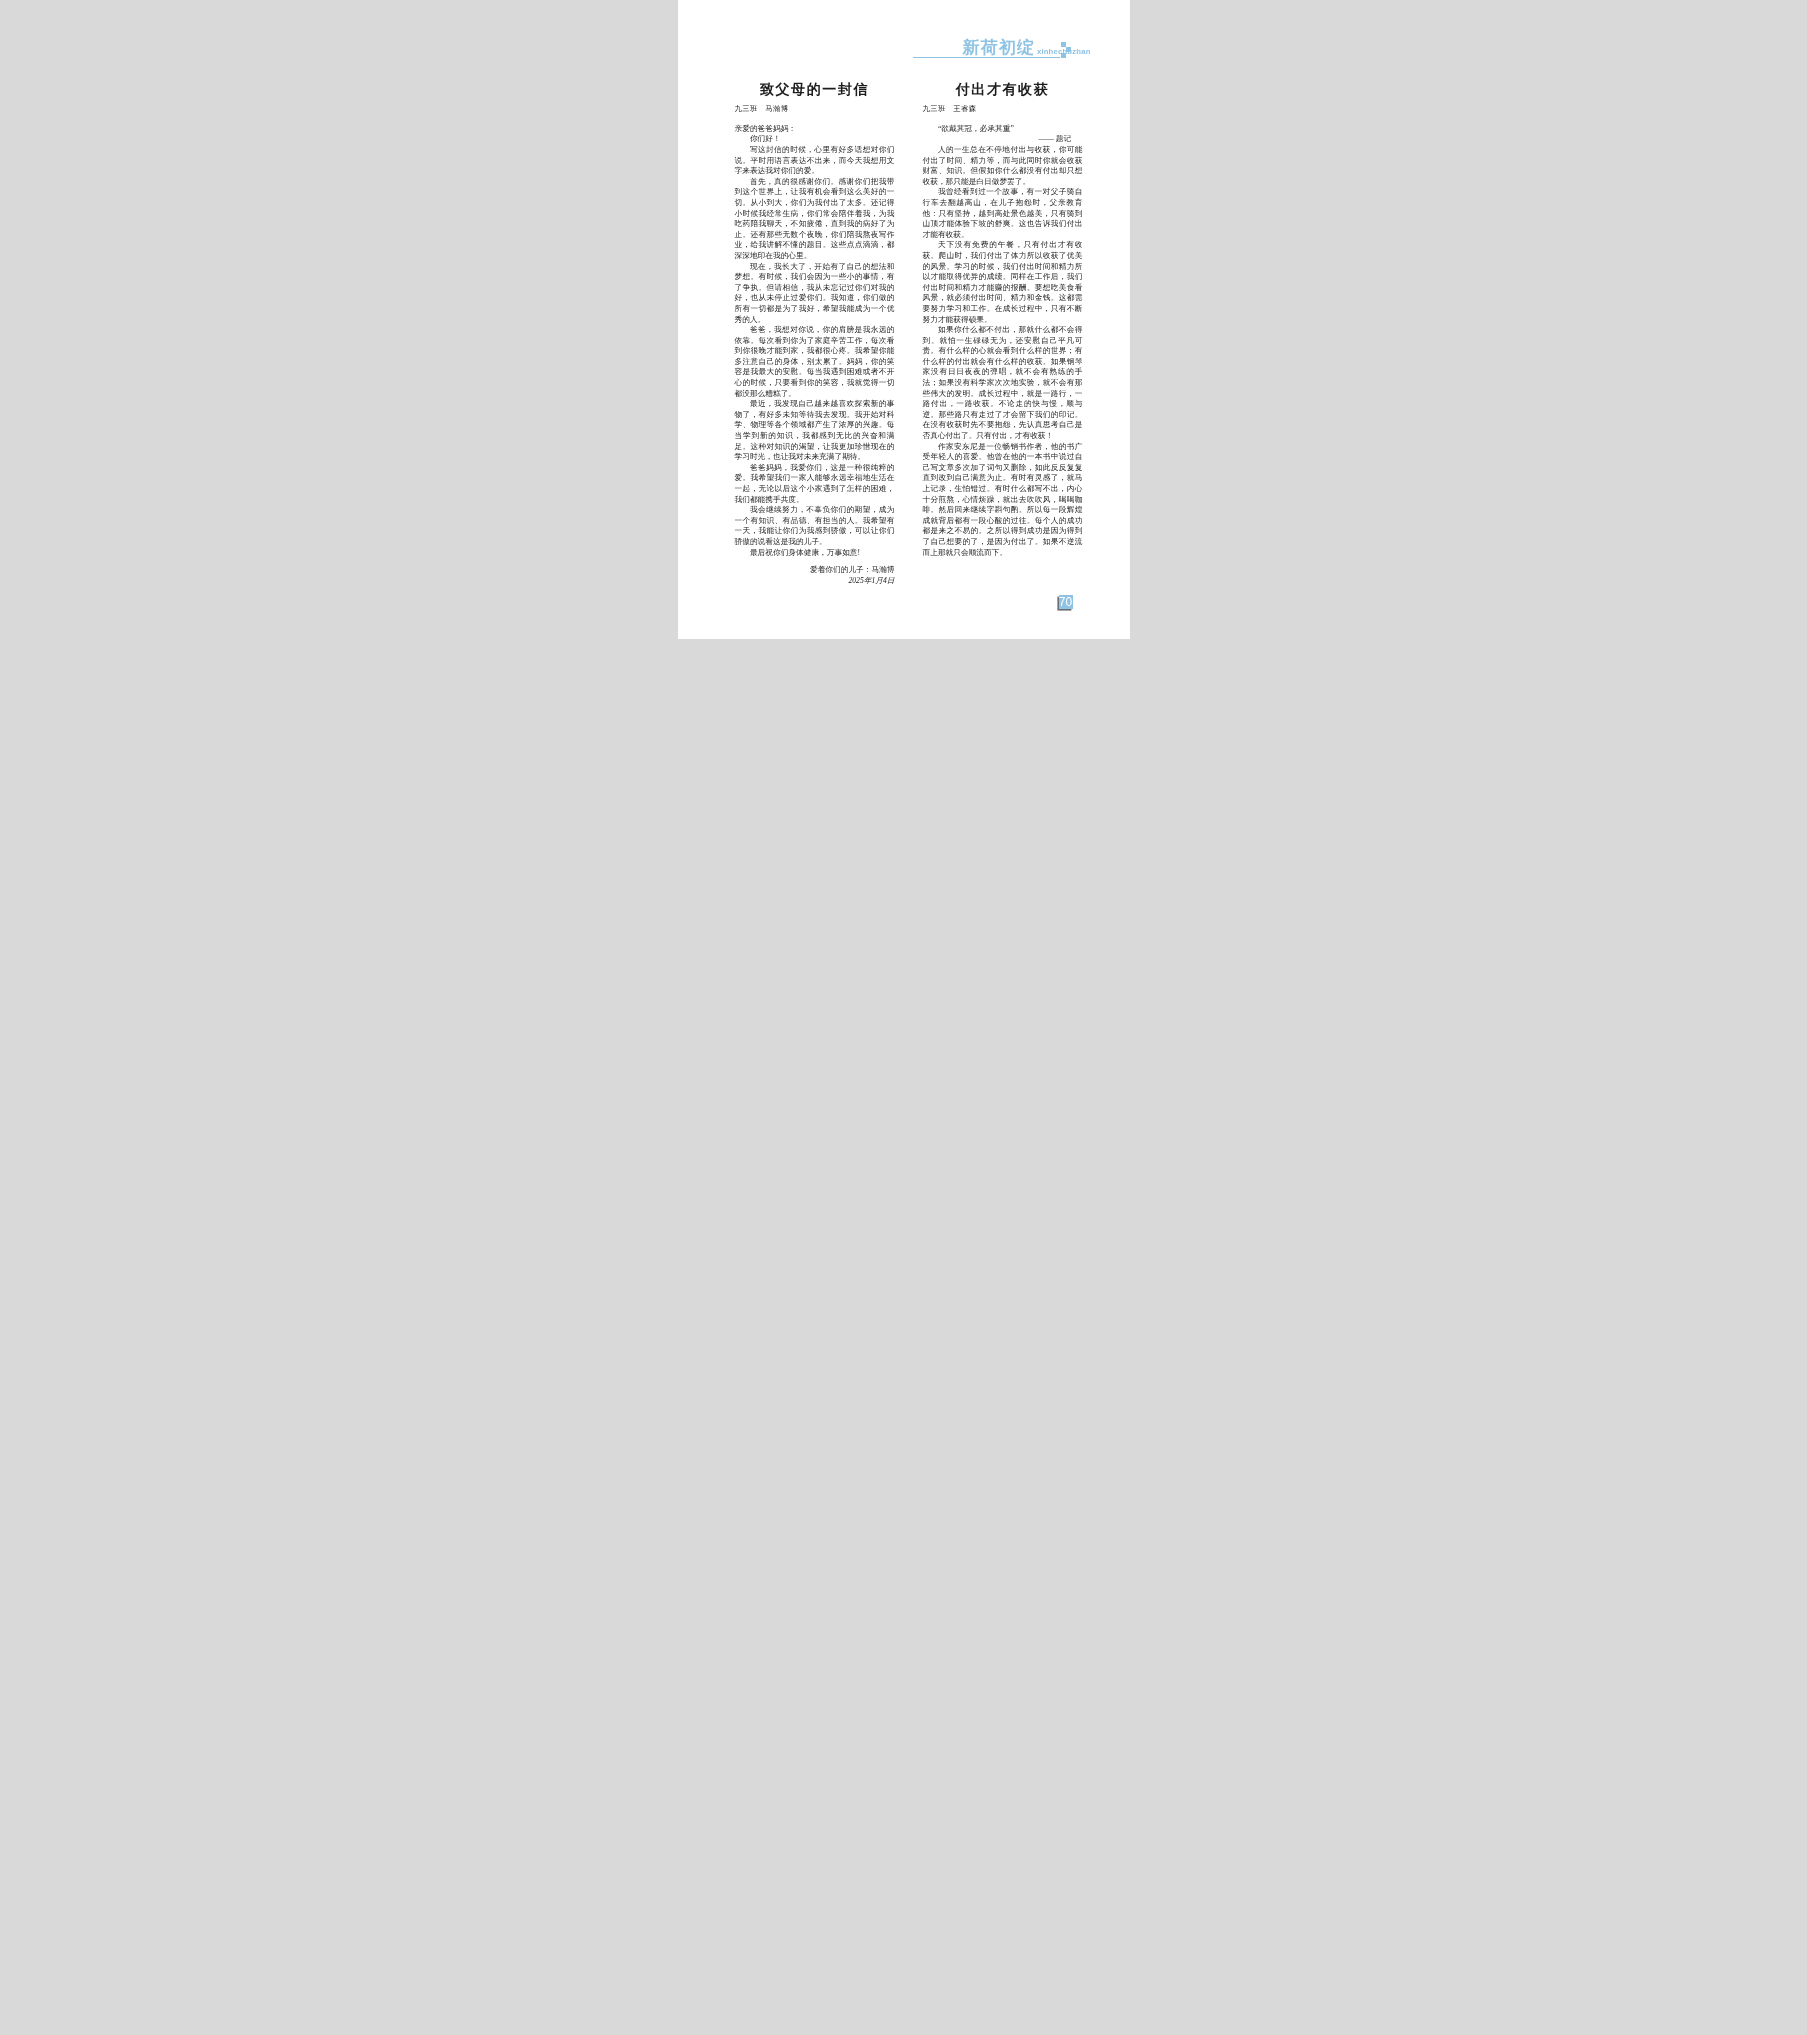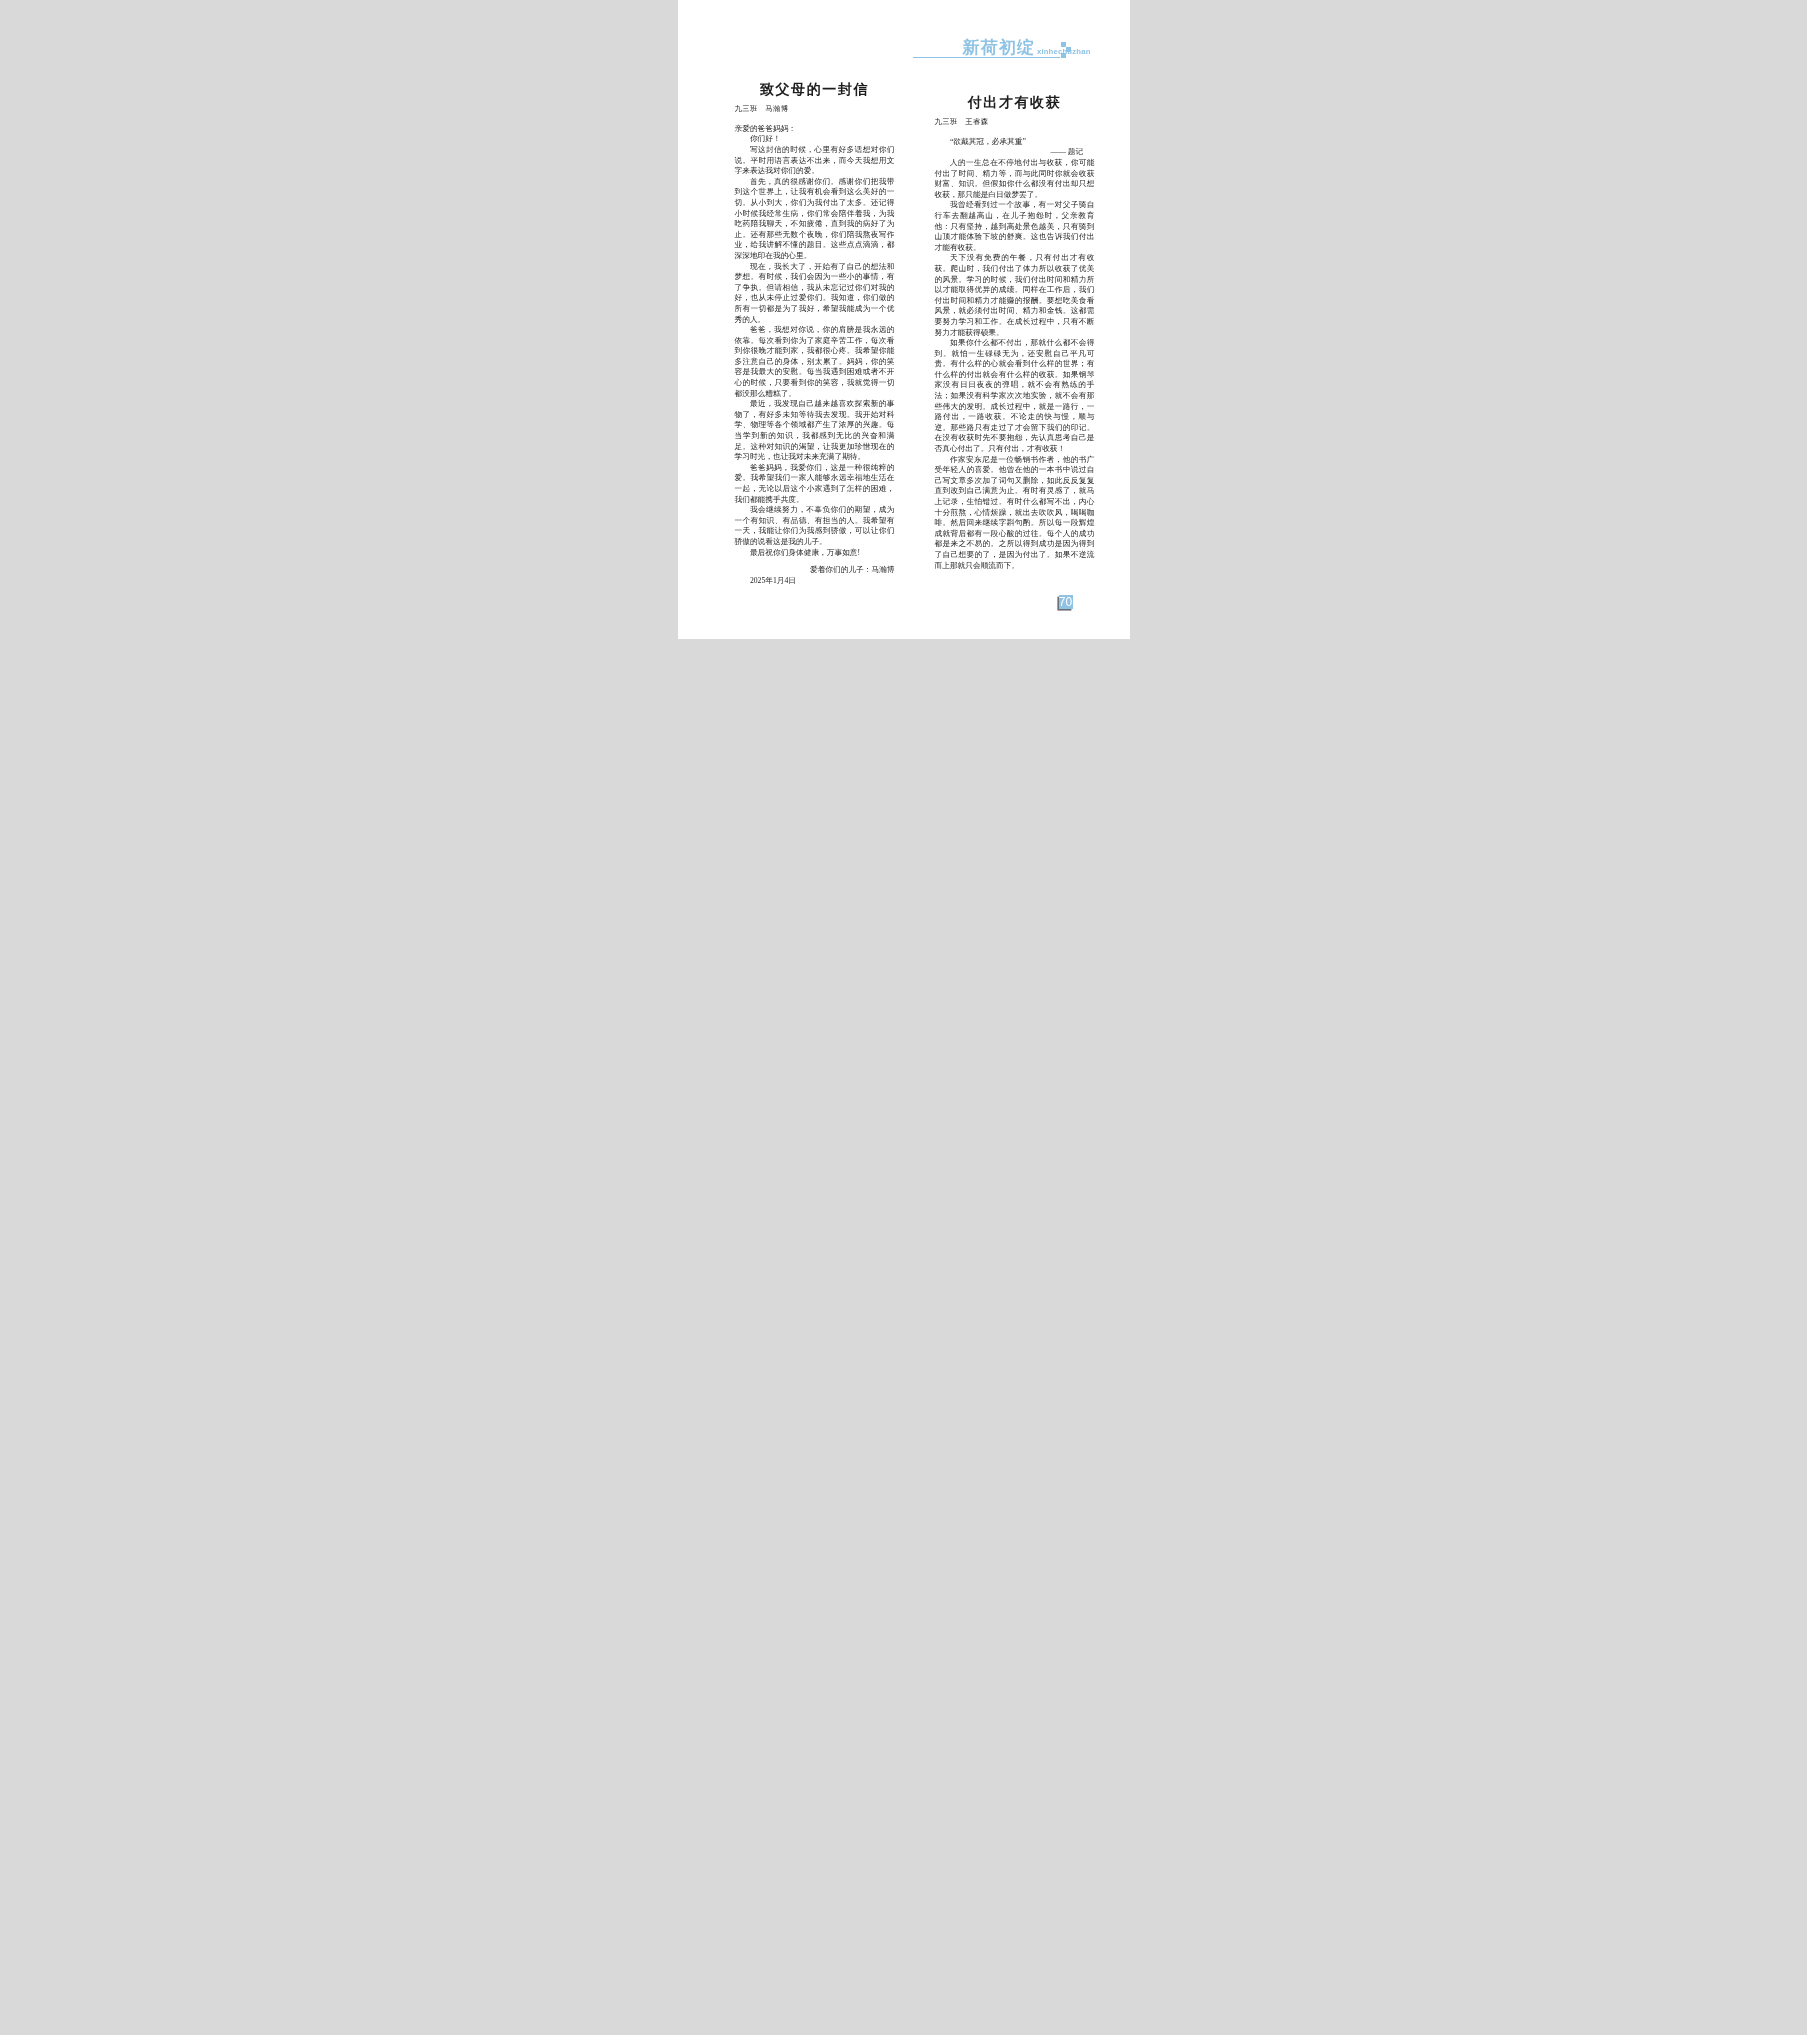--- a/index.html
+++ b/index.html
@@ -34,42 +34,42 @@
   .deco-square{
     position:absolute;width:5.3px;height:5.3px;background:var(--accent);
   }
   .sq1{left:383px;top:42px;}
   .sq2{left:388px;top:47px;}
   .sq3{left:383px;top:53px;}
 
   
   .col{position:absolute;top:82px;width:160px;}
   .col-left{left:57px;}
-  .col-right{left:257px;margin-top:13px;}
+  .col-right{left:245px;}
   .article-title{
     text-align:center;font-size:14px;font-weight:bold;
     letter-spacing:1.6px;line-height:1.2;margin:0;
   }
   .article-author{
     font-size:7.3px;letter-spacing:0.4px;
     margin-top:6.1px;line-height:1.2;
   }
   .article-body{
     margin-top:10.2px;font-size:7.7px;line-height:10.6px;
     text-align:justify;
   }
   .article-body p{margin:0;text-indent:2em;}
   .article-body p.no-indent{text-indent:0;}
   .epigraph-attr{
     text-align:right;text-indent:0;padding-right:11.4px;
   }
   .signature-line{
     text-align:right;text-indent:0;margin-top:7px !important;
   }
-  .date-line{text-indent:0;}
+  .date-line{text-align:right;text-indent:0;font-style:italic;}
 
   
   .page-badge{
     position:absolute;left:381px;top:595px;
     width:14px;height:14px;
     background:var(--accent);
     box-shadow:-1.6px 1.6px 0 var(--badge-shadow);
     color:#ffffff;
     font-family:"Liberation Sans","DejaVu Sans",sans-serif;
     font-size:12px;font-weight:normal;

